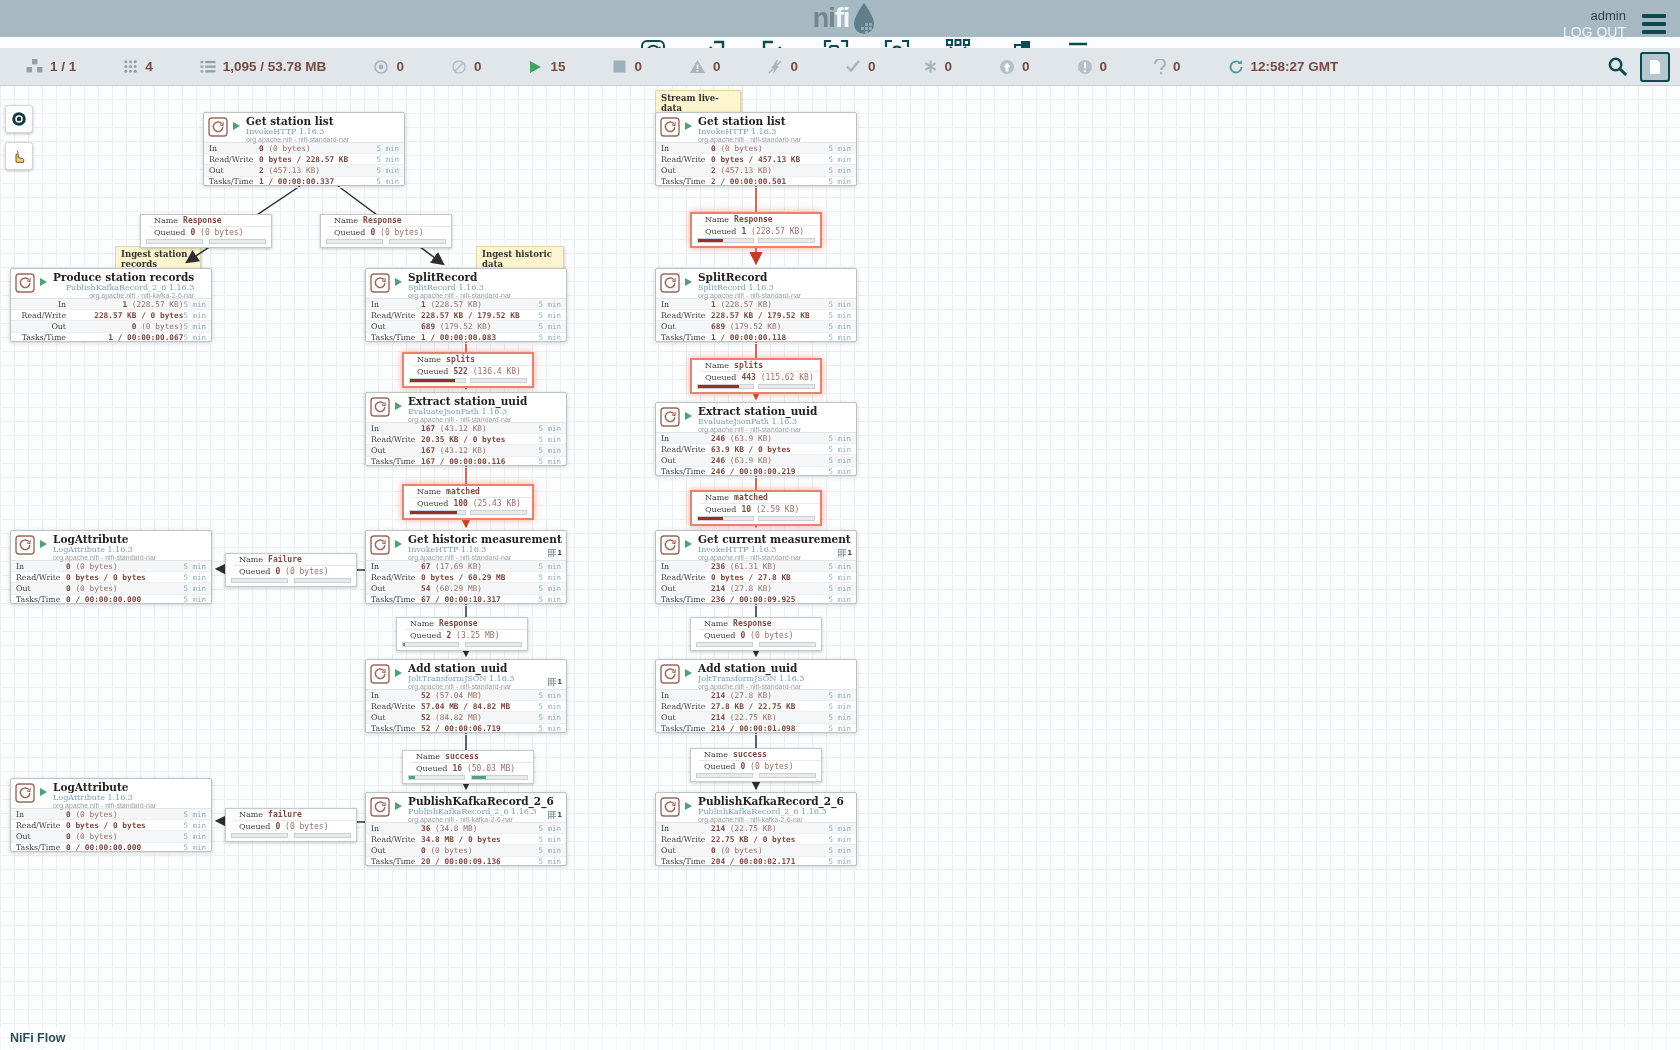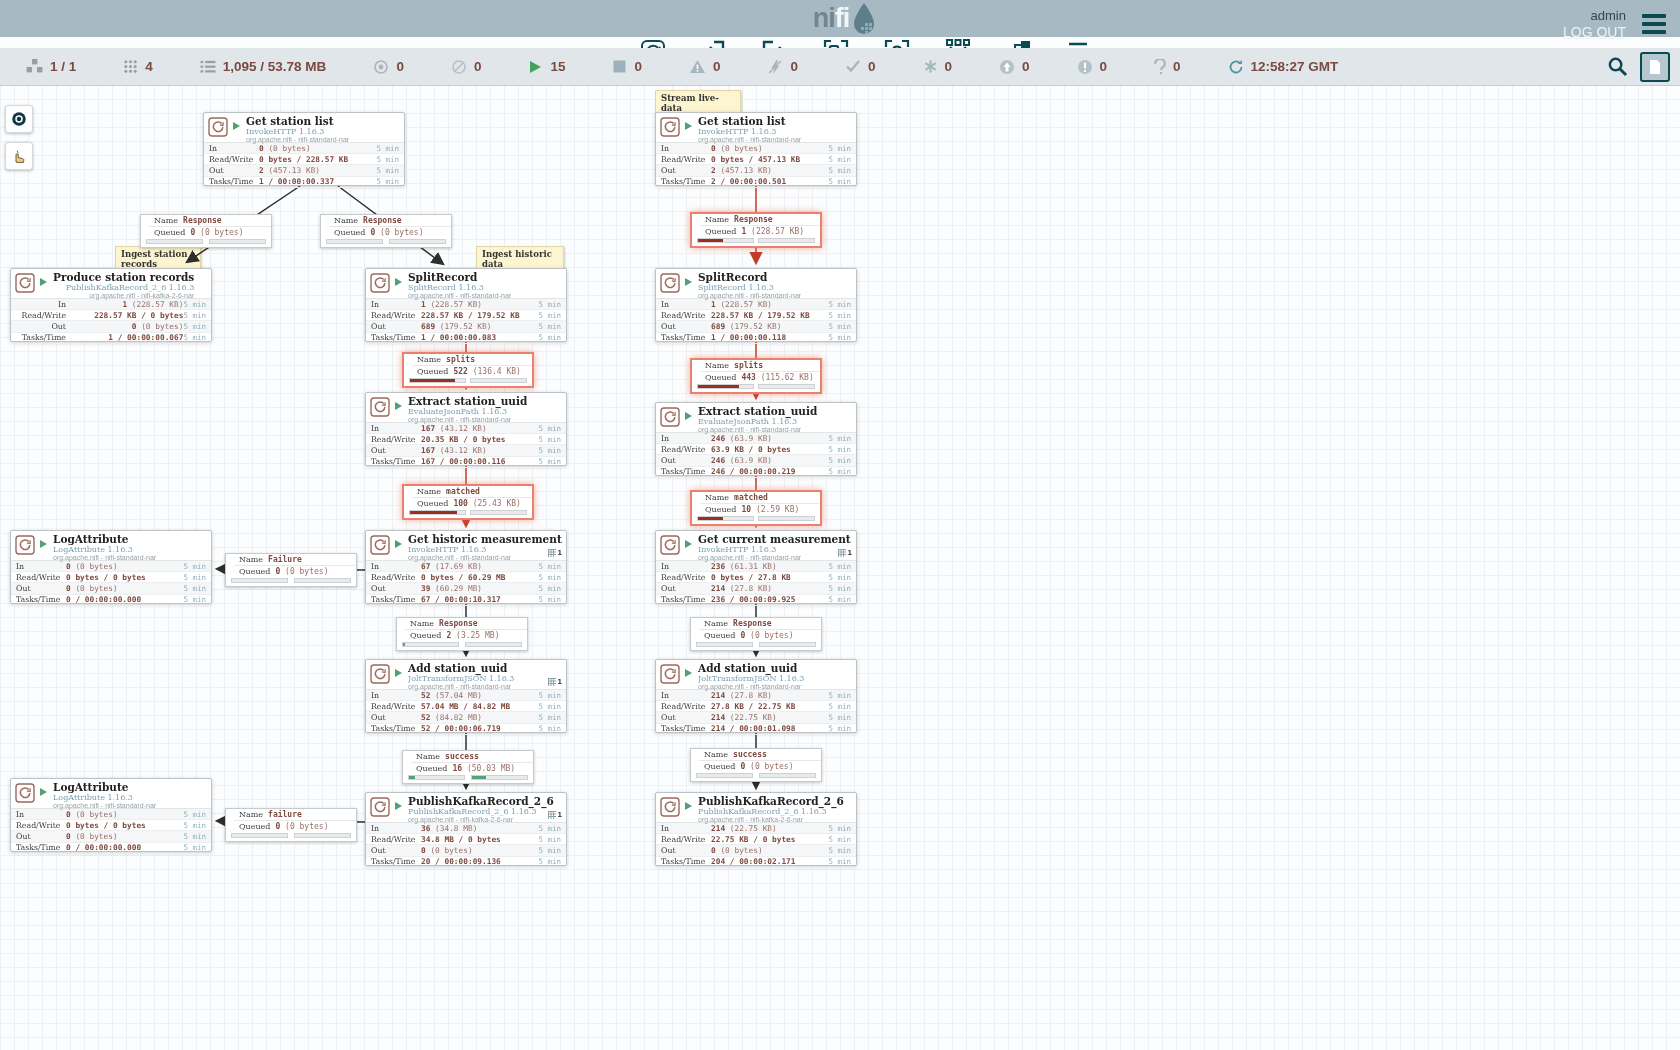--- a/index.html
+++ b/index.html
@@ -354,20 +354,23 @@
         </svg>
       </span>
       <span class="sb-panel">
         <svg width="14" height="16" viewBox="0 0 14 16">
           <path d="M2 1h7l3 3v11H2z" fill="#fff"></path>
         </svg>
       </span>
     </div>
   </div>
 
+  <div class="footer">
+    <span class="breadcrumb">NiFi Flow</span>
+  </div>
 
 <div class="canvas-label" style="left: 655px; top: 90px; width: 86px;">Stream live-data</div>
     <div class="canvas-label" style="left: 115px; top: 246px; width: 86px;">Ingest station records</div>
     <div class="canvas-label" style="left: 476px; top: 246px; width: 88px;">Ingest historic data</div>
     <div class="conn" style="left: 140px; top: 214px;">
     <div class="conn-row first">
       <span class="conn-key conn-key-name">Name</span>
       <span class="conn-val conn-val-name">Response</span>
     </div>
     <div class="conn-row">
@@ -929,21 +932,21 @@
     <span class="stat-value"><b>67</b><span> (17.69 KB)</span></span>
     <span class="stat-period">5 min</span>
   </div>
         <div class="stat-row">
     <span class="stat-label">Read/Write</span>
     <span class="stat-value"><b>0 bytes / 60.29 MB</b></span>
     <span class="stat-period">5 min</span>
   </div>
         <div class="stat-row">
     <span class="stat-label">Out</span>
-    <span class="stat-value"><b>39</b><span> (60.29 MB)</span></span>
+    <span class="stat-value"><b>54</b><span> (60.29 MB)</span></span>
     <span class="stat-period">5 min</span>
   </div>
         <div class="stat-row">
     <span class="stat-label">Tasks/Time</span>
     <span class="stat-value"><b>67 / 00:00:10.317</b></span>
     <span class="stat-period">5 min</span>
   </div>
       </div>
   </div>
     <div class="proc" style="left: 655px; top: 530px;">

